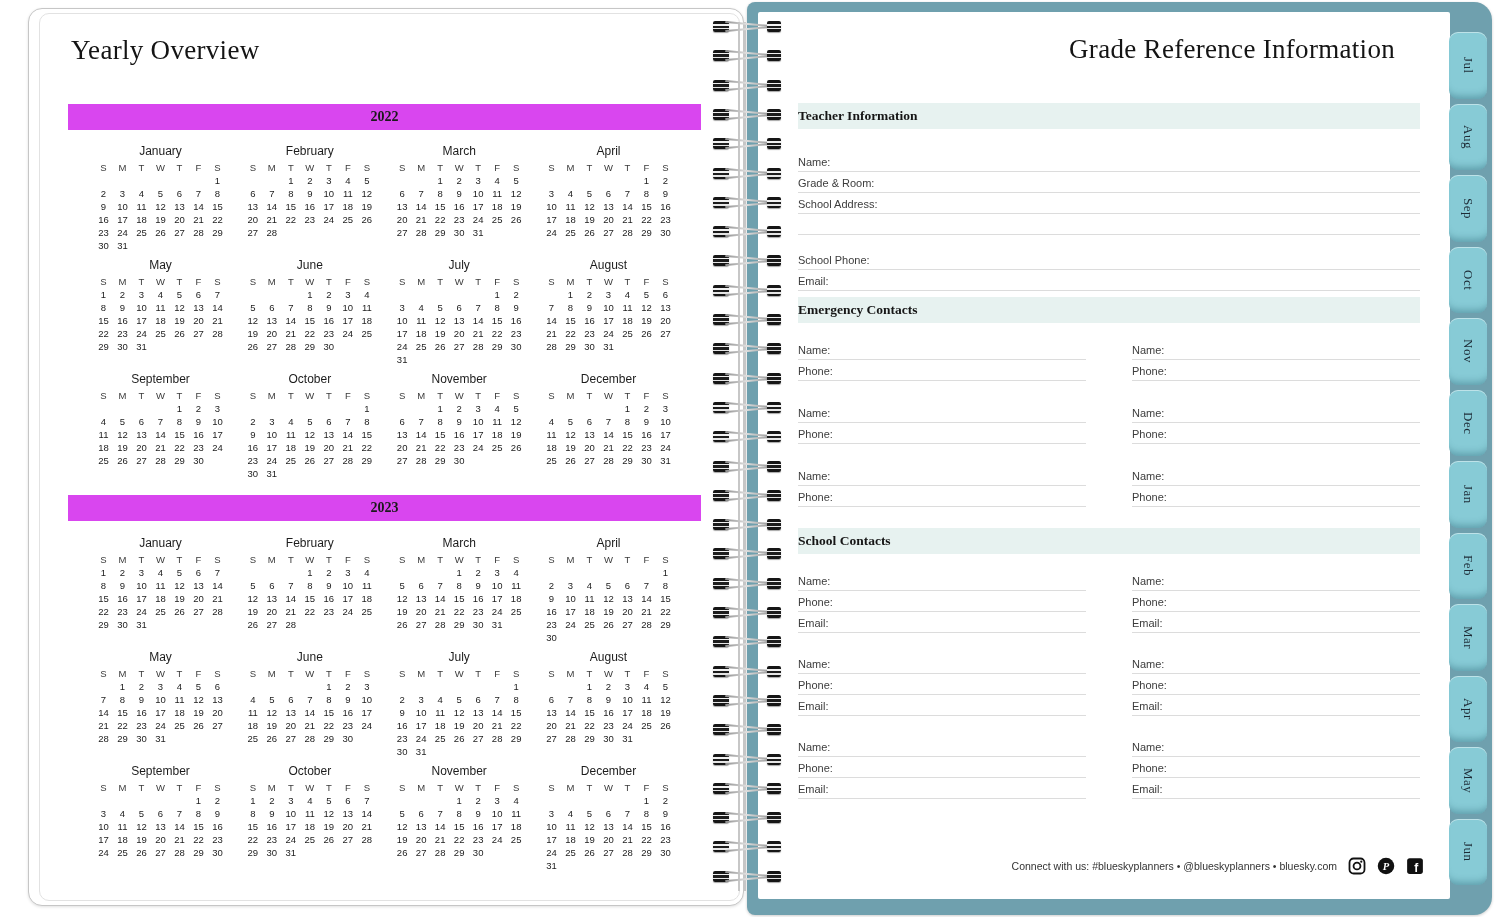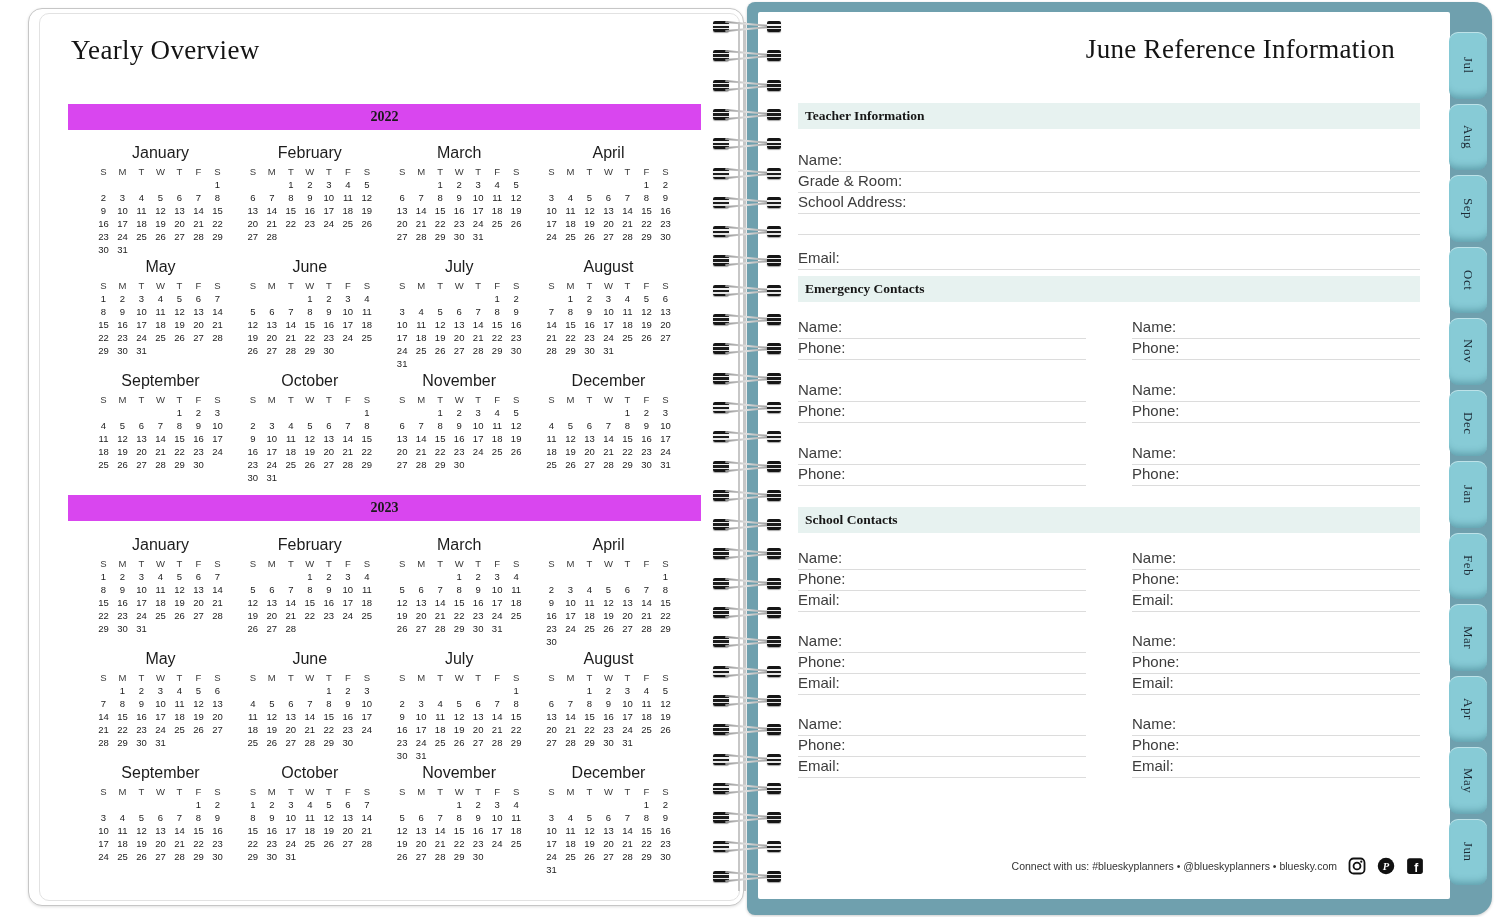--- a/index.html
+++ b/index.html
@@ -19,21 +19,21 @@
     font-family:"Liberation Serif", serif; font-size:14px; font-weight:700; color:#1a1a1a;
     text-align:center; line-height:26px; }
   .banner-2022 { top:95px; }
   .banner-2023 { top:486px; }
   .months-grid { position:absolute; left:39px; width:633px; padding:0 26px;
     display:grid; grid-template-columns:repeat(4, 133px); grid-template-rows:repeat(3, 114px);
     justify-content:space-between; align-items:start; }
   .grid-2022 { top:135px; }
   .grid-2023 { top:527px; }
   .month { width:133px; }
-  .month-name { text-align:center; font-size:16px; color:#1c1c1c; margin-bottom:3px; }
+  .month-name { text-align:center; font-size:12px; color:#1c1c1c; margin-bottom:3px; }
   .week { display:flex; }
   .week span { width:19px; height:13px; line-height:13px; font-size:9.5px; text-align:center;
     color:#222; }
   .week.head span { color:#3a3a3a; }
 
   
   .spiral { position:absolute; left:705px; top:0; width:88px; height:917px; z-index:6; pointer-events:none; }
   .wire-vert { position:absolute; top:22px; bottom:26px; width:1.5px; background:#c7c7c7; }
   .wire-vert.v1 { left:33px; } .wire-vert.v2 { left:39px; }
   .coil { position:absolute; left:0; width:88px; height:14px; }
@@ -57,27 +57,27 @@
     box-shadow:inset 0 -9px 7px -6px rgba(23,78,94,.35), inset 0 1px 0 rgba(255,255,255,.45);
     cursor:pointer; }
   .tab span { writing-mode:vertical-rl; font-family:"Liberation Serif", serif; font-size:13px;
     color:#1d2b36; letter-spacing:.5px; }
 
   .right-paper { position:absolute; left:11px; top:10px; right:42px; bottom:16px;
     background:#ffffff; border-radius:2px; padding:0 30px 0 40px; }
   .rp-title { margin-top:22px; padding-right:25px; text-align:right;
     font-family:"Liberation Serif", serif; font-size:27px; color:#141414; letter-spacing:.3px; height:34px; }
   .section-banner { height:26px; background:#e7f2f0; font-family:"Liberation Serif", serif;
-    font-size:13.5px; font-weight:700; color:#161616; line-height:26px; padding-left:7px; }
+    font-size:13.5px; font-weight:700; color:#161616; line-height:26px; padding-left:0; }
   .banner-teacher { margin-top:35px; }
   .banner-emergency { margin-top:6px; }
   .banner-school { margin-top:2px; }
 
   .field-row { height:21px; border-bottom:1px solid #dcdcdc; display:flex; align-items:flex-end; }
-  .field-row .lbl { font-size:15px; color:#3c3c3c; padding-bottom:3px;margin-top:42px; }
+  .field-row .lbl { font-size:11px; color:#3c3c3c; padding-bottom:3px;margin-top:42px; }
   .teacher-fields { margin-top:22px; }
   .field-row.gap-after { margin-bottom:14px; }
 
   .contact-groups { margin-top:16px; }
   .contact-group { display:grid; grid-template-columns:1fr 1fr; column-gap:46px; margin-bottom:21px; }
   .contact-groups.school .contact-group { margin-bottom:20px; }
 
   .rp-footer { position:absolute; right:26px; bottom:24px; display:flex; align-items:center; gap:11px; }
   .rp-footer .txt { font-size:10.5px; color:#333;text-align:right; }
   .soc { width:18px; height:18px; display:block; cursor:pointer; }
@@ -1702,35 +1702,38 @@
       <div class="coil" style="top: 869.7px;">
         <div class="slot slot-l"></div>
         <div class="wire a"></div>
         <div class="wire b"></div>
         <div class="slot slot-r"></div>
       </div>
     </div>
 
   <div class="cover">
     <div class="right-paper">
-      <div class="rp-title">June Reference Information</div>
+      <div class="rp-title">Grade Reference Information</div>
 
       <div class="section-banner banner-teacher">Teacher Information</div>
       <div class="teacher-fields">
           <div class="field-row">
             <span class="lbl">Name:</span>
           </div>
           <div class="field-row">
             <span class="lbl">Grade &amp; Room:</span>
           </div>
           <div class="field-row">
             <span class="lbl">School Address:</span>
           </div>
           <div class="field-row gap-after">
             <span class="lbl"></span>
+          </div>
+          <div class="field-row">
+            <span class="lbl">School Phone:</span>
           </div>
           <div class="field-row">
             <span class="lbl">Email:</span>
           </div>
         </div>
 
       <div class="section-banner banner-emergency">Emergency Contacts</div>
       <div class="contact-groups emergency">
           <div class="contact-group">
             <div class="contact-col">

